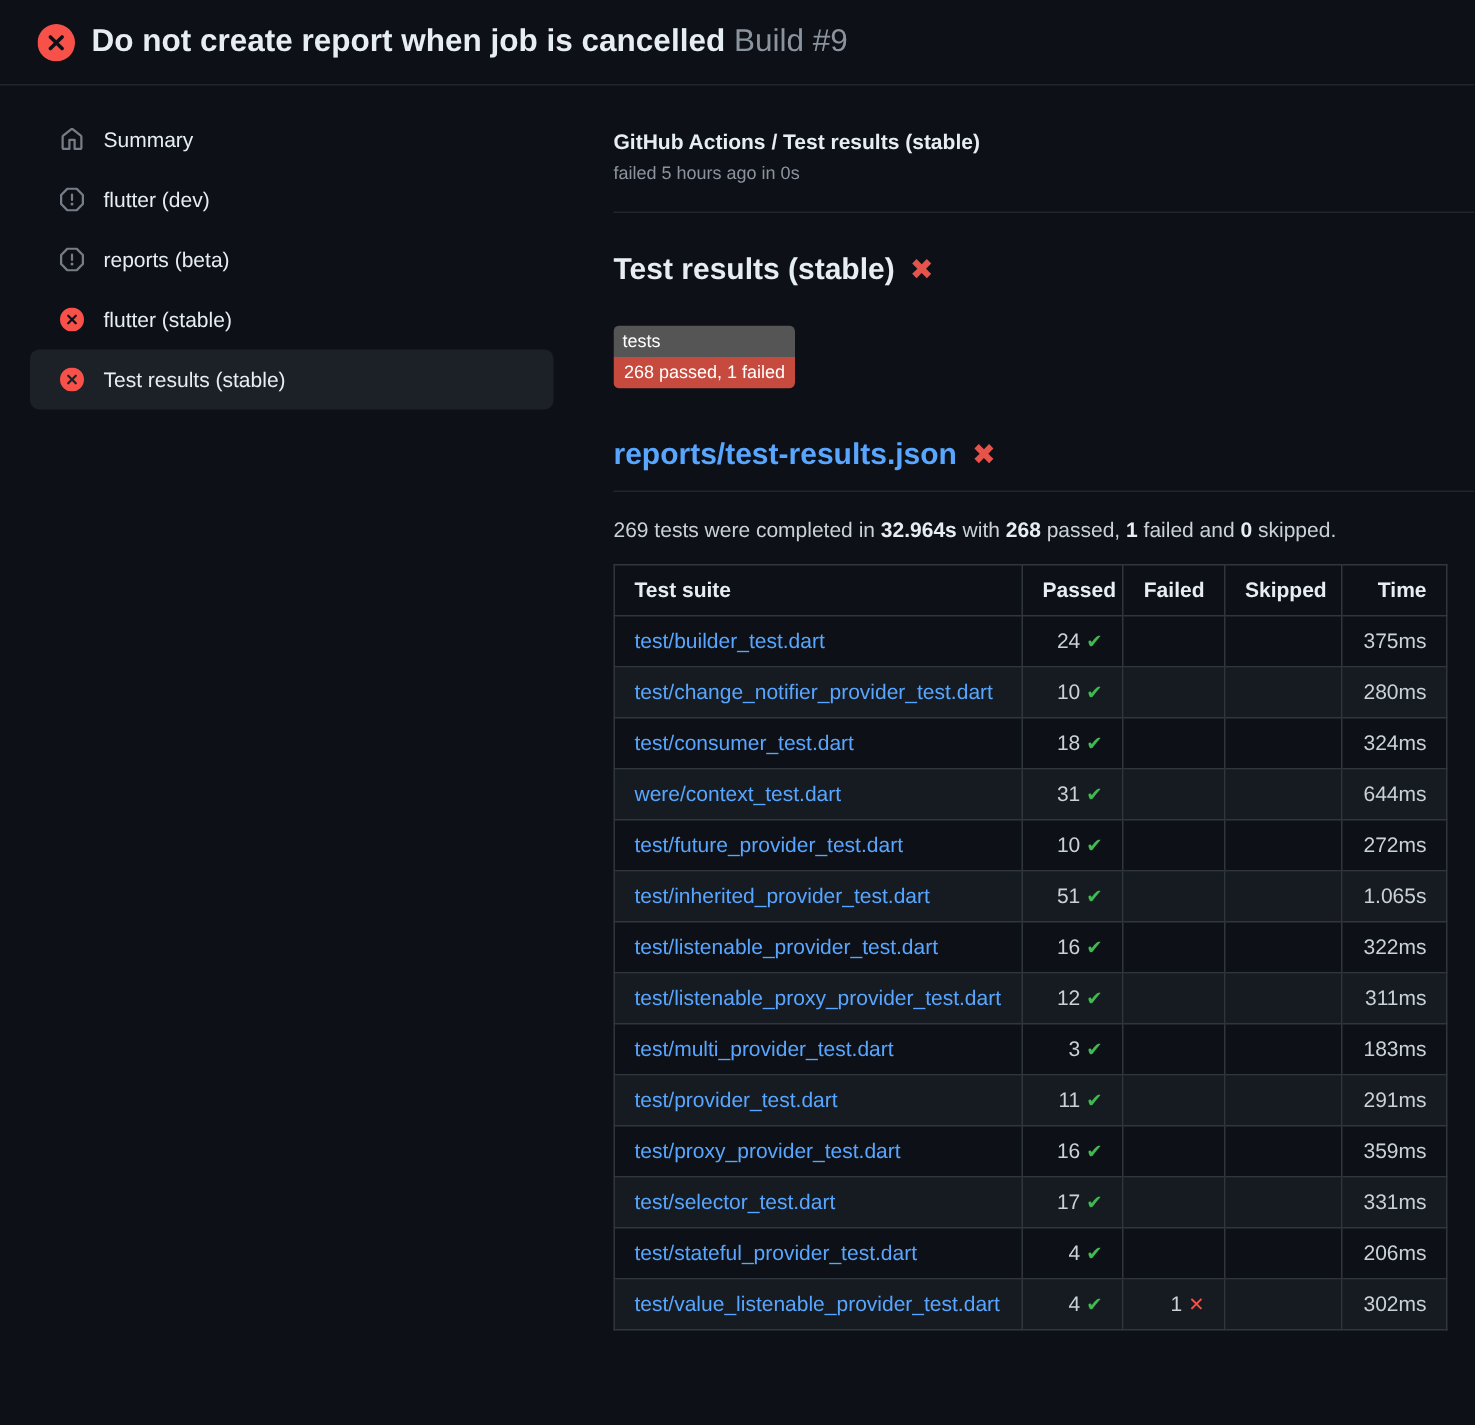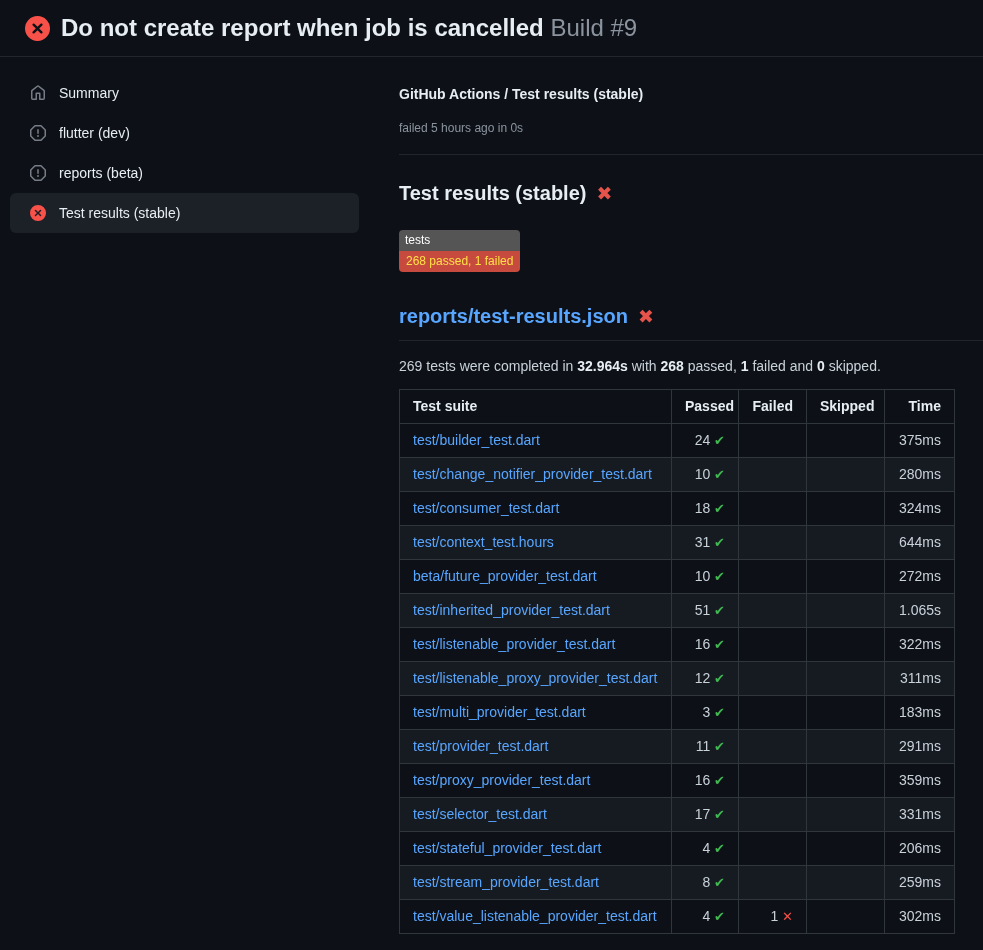--- a/index.html
+++ b/index.html
@@ -12,53 +12,53 @@
     font-size: 14px;
   }
   
   .header {
     display: flex; align-items: center; gap: 11px;
     padding: 14px 16px 14px 25px;
     border-bottom: 1px solid var(--border-muted, #21262d);
   }
   .hicon { width: 25px; height: 25px; color: var(--red, #f85149); flex: 0 0 auto; display:flex; }
   .hicon svg { width: 100%; height: 100%; }
-  .page-title { margin: 0; font-size: 24px; font-weight: 700; color: var(--text-bright, #e6edf3); line-height: 28px; }
+  .page-title { margin: 0; font-size: 21px; font-weight: 700; color: var(--text-bright, #e6edf3); line-height: 28px; }
   .build-no { color: var(--muted, #8b949e); font-weight: 400; }
   
-  .layout { display: flex; align-items: flex-start; }
+  .layout { display: flex; align-items: flex-start; padding-left: 10px; }
   
   .sidebar { width: 383px; flex: 0 0 auto; padding: 16px 24px 0 10px; }
   .side-item {
     display: flex; align-items: center; gap: 13px;
     height: 40px; padding: 10px 8px 10px 20px;
     border-radius: 6px; cursor: pointer;
     color: var(--text-bright, #e6edf3);
   }
   .side-item.selected { background: var(--selected-bg, #1c2128); }
   .sicon { width: 16px; height: 16px; flex: 0 0 auto; display: flex; }
   .sicon svg { width: 100%; height: 100%; }
   .sicon.gray { color: var(--icon-gray, #767d86); }
   .sicon.red { color: var(--red, #f85149); }
   .side-label { font-size: 14px; line-height: 20px; }
   .jobs-label { font-size: 12px; color: var(--muted, #8b949e); margin: 22px 0 10px 20px; }
   
   .main { flex: 1 1 auto; padding: 29px 0 0 16px; min-width: 0; }
   .breadcrumb { font-weight: 700; font-size: 14px; color: var(--text-bright, #e6edf3); }
-  .status-line { margin-top: 19px; font-size: 12px; color: var(--muted, #8b949e); }
+  .status-line { margin-top: 6px; font-size: 12px; color: var(--muted, #8b949e); }
   .divider { border: none; border-top: 1px solid var(--border-muted, #21262d); margin: 19px 0 0 0; }
   .section-title {
     margin: 26px 0 0 0; font-size: 20px; font-weight: 700;
     color: var(--text-bright, #e6edf3);
     display: flex; align-items: center; gap: 10px; line-height: 25px;
   }
   .red-x { color: var(--red-x, #e5534b); font-weight: 700; font-size: 19px; line-height: 1; }
   .badge { display: inline-flex; margin-top: 24px; border-radius: 4px; overflow: hidden; font-size: 12px; line-height: 1; flex-direction: column; }
   .badge-label { background: var(--badge-label-bg, #555555); color: #ffffff; padding: 4px 6px 5px; }
-  .badge-value { background: var(--badge-value-bg, #c74a3e); color: #fde047; padding: 4px 7px 5px; }
+  .badge-value { background: var(--badge-value-bg, #c74a3e); color: #ffffff; padding: 4px 7px 5px; }
   .report-title {
     margin: 32px 0 0 0; padding-bottom: 11px;
     border-bottom: 1px solid var(--border-muted, #21262d);
     font-size: 20px; font-weight: 700;
     display: flex; align-items: center; gap: 10px; line-height: 25px;
   }
   .report-link { color: var(--link, #58a6ff); text-decoration: none; cursor: pointer; text-align: center; }
   .summary-line { margin: 17px 0 15px 0; font-size: 14px; color: var(--text, #c9d1d9); }
   .summary-line b { color: var(--text-bright, #e6edf3); }
   
@@ -109,20 +109,28 @@
           </span>
           <span class="side-label">flutter (dev)</span>
         </div>
         <div class="side-item">
           <span class="sicon gray">
             <svg viewBox="0 0 16 16" fill="currentColor">
               <path d="M4.47.22A.749.749 0 0 1 5 0h6c.199 0 .389.079.53.22l4.25 4.25c.141.14.22.331.22.53v6a.749.749 0 0 1-.22.53l-4.25 4.25A.749.749 0 0 1 11 16H5a.749.749 0 0 1-.53-.22L.22 11.53A.749.749 0 0 1 0 11V5c0-.199.079-.389.22-.53Zm.84 1.28L1.5 5.31v5.38l3.81 3.81h5.38l3.81-3.81V5.31L10.69 1.5ZM8 4a.75.75 0 0 1 .75.75v3.5a.75.75 0 0 1-1.5 0v-3.5A.75.75 0 0 1 8 4Zm0 8a1 1 0 1 1 0-2 1 1 0 0 1 0 2Z"></path>
             </svg>
           </span>
           <span class="side-label">reports (beta)</span>
+        </div>
+        <div class="side-item">
+          <span class="sicon red">
+            <svg viewBox="0 0 16 16" fill="currentColor">
+              <path d="M2.343 13.657A8 8 0 1 1 13.658 2.343 8 8 0 0 1 2.343 13.657ZM6.03 4.97a.751.751 0 0 0-1.042.018.751.751 0 0 0-.018 1.042L6.94 8 4.97 9.97a.749.749 0 0 0 .326 1.275.749.749 0 0 0 .734-.215L8 9.06l1.97 1.97a.749.749 0 0 0 1.275-.326.749.749 0 0 0-.215-.734L9.06 8l1.97-1.97a.749.749 0 0 0-.326-1.275.749.749 0 0 0-.734.215L8 6.94Z"></path>
+            </svg>
+          </span>
+          <span class="side-label">flutter (stable)</span>
         </div>
         <div class="side-item selected">
           <span class="sicon red">
             <svg viewBox="0 0 16 16" fill="currentColor">
               <path d="M2.343 13.657A8 8 0 1 1 13.658 2.343 8 8 0 0 1 2.343 13.657ZM6.03 4.97a.751.751 0 0 0-1.042.018.751.751 0 0 0-.018 1.042L6.94 8 4.97 9.97a.749.749 0 0 0 .326 1.275.749.749 0 0 0 .734-.215L8 9.06l1.97 1.97a.749.749 0 0 0 1.275-.326.749.749 0 0 0-.215-.734L9.06 8l1.97-1.97a.749.749 0 0 0-.326-1.275.749.749 0 0 0-.734.215L8 6.94Z"></path>
             </svg>
           </span>
           <span class="side-label">Test results (stable)</span>
         </div>
       </div>
@@ -183,28 +191,28 @@
             <td class="num">280ms</td>
           </tr>
           <tr>
             <td><a class="suite-link">test/consumer_test.dart</a></td>
             <td class="num"><span>18 </span><span class="check">✔</span></td>
             <td class="num"></td>
             <td class="num"></td>
             <td class="num">324ms</td>
           </tr>
           <tr>
-            <td><a class="suite-link">test/context_test.hours</a></td>
+            <td><a class="suite-link">were/context_test.dart</a></td>
             <td class="num"><span>31 </span><span class="check">✔</span></td>
             <td class="num"></td>
             <td class="num"></td>
             <td class="num">644ms</td>
           </tr>
           <tr>
-            <td><a class="suite-link">beta/future_provider_test.dart</a></td>
+            <td><a class="suite-link">test/future_provider_test.dart</a></td>
             <td class="num"><span>10 </span><span class="check">✔</span></td>
             <td class="num"></td>
             <td class="num"></td>
             <td class="num">272ms</td>
           </tr>
           <tr>
             <td><a class="suite-link">test/inherited_provider_test.dart</a></td>
             <td class="num"><span>51 </span><span class="check">✔</span></td>
             <td class="num"></td>
             <td class="num"></td>
@@ -251,27 +259,20 @@
             <td class="num"></td>
             <td class="num"></td>
             <td class="num">331ms</td>
           </tr>
           <tr>
             <td><a class="suite-link">test/stateful_provider_test.dart</a></td>
             <td class="num"><span>4 </span><span class="check">✔</span></td>
             <td class="num"></td>
             <td class="num"></td>
             <td class="num">206ms</td>
-          </tr>
-          <tr>
-            <td><a class="suite-link">test/stream_provider_test.dart</a></td>
-            <td class="num"><span>8 </span><span class="check">✔</span></td>
-            <td class="num"></td>
-            <td class="num"></td>
-            <td class="num">259ms</td>
           </tr>
           <tr>
             <td><a class="suite-link">test/value_listenable_provider_test.dart</a></td>
             <td class="num"><span>4 </span><span class="check">✔</span></td>
             <td class="num"><span>1 </span><span class="xmark">✕</span></td>
             <td class="num"></td>
             <td class="num">302ms</td>
           </tr>
         </tbody>
     </table>

